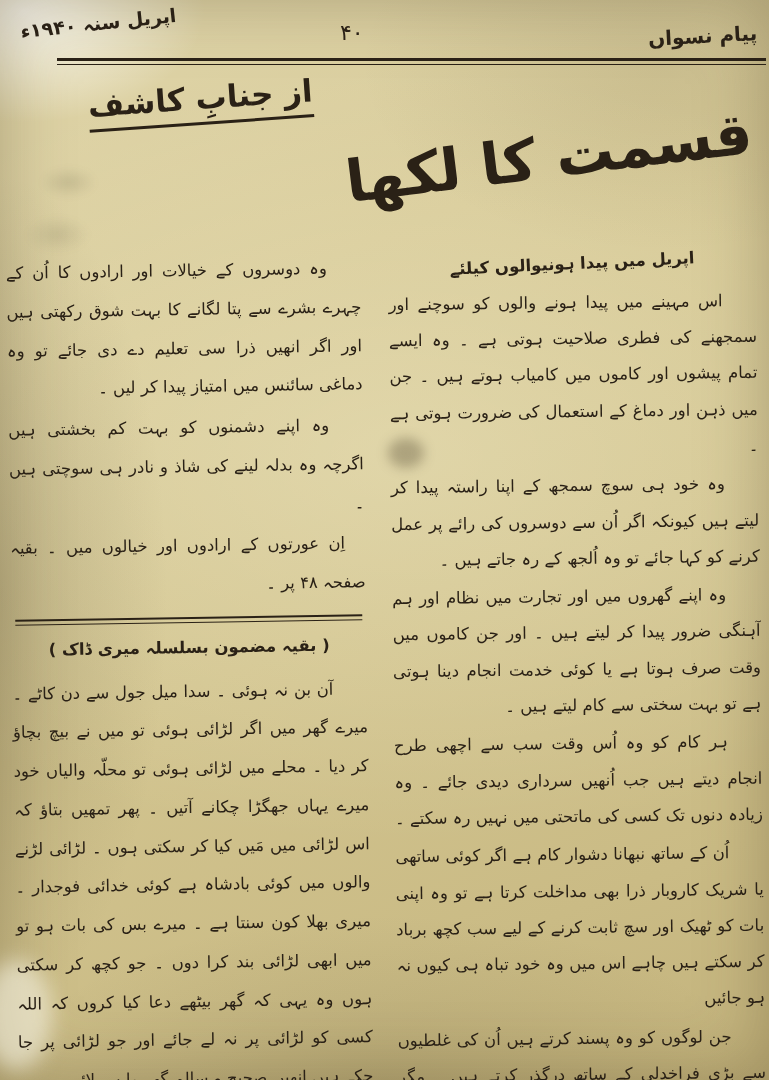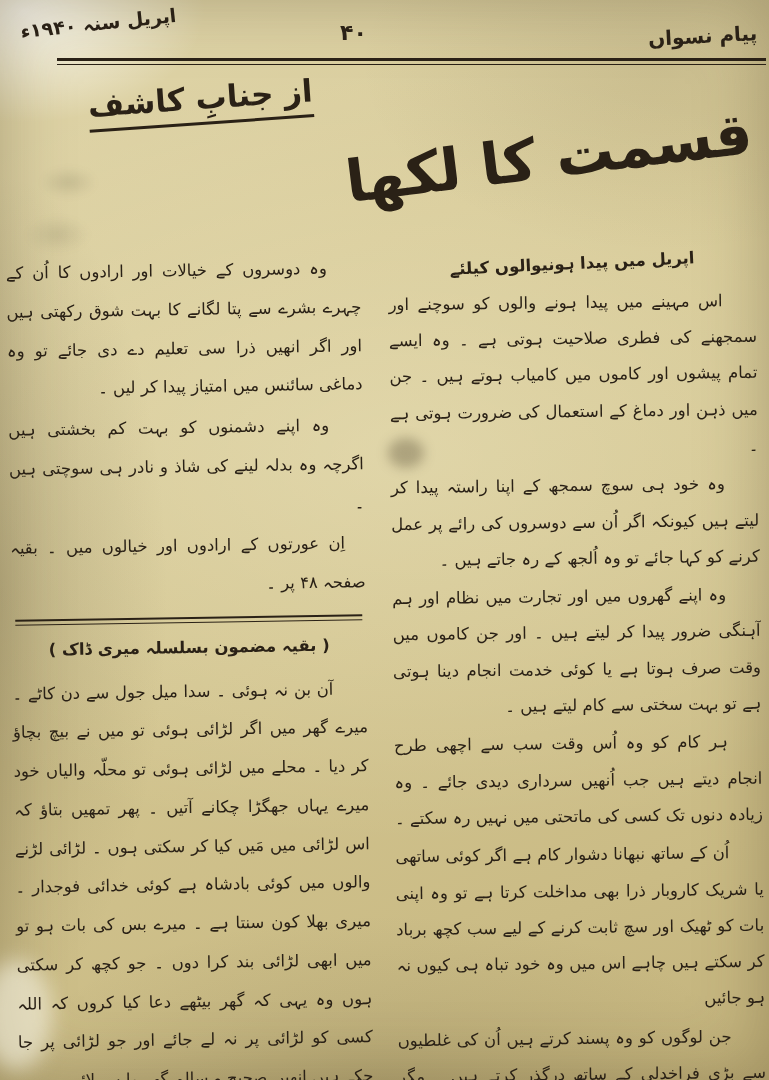--- a/index.html
+++ b/index.html
@@ -17,21 +17,21 @@
   }
   .stain{position:absolute;border-radius:50%;pointer-events:none;}
   .stain-blot{left:388px;top:438px;width:36px;height:30px;background:rgba(55,45,25,.30);filter:blur(6px);}
   .stain-bottomleft{left:-18px;top:960px;width:70px;height:110px;background:rgba(250,248,235,.55);filter:blur(10px);}
   .ghost-print{left:8px;top:150px;width:110px;height:130px;background:
       radial-gradient(ellipse 40px 22px at 55% 25%, rgba(90,85,60,.18), transparent 70%),
       radial-gradient(ellipse 46px 26px at 45% 65%, rgba(90,85,60,.15), transparent 70%);
     filter:blur(3px);}
   
   .hdr-magtitle{position:absolute;top:24px;right:12px;font-size:20px;font-weight:bold;transform:rotate(-3deg);}
-  .hdr-pagenum{position:absolute;top:20px;left:340px;font-size:22px;font-weight:bold;}
+  .hdr-pagenum{position:absolute;top:20px;left:340px;font-size:22px;font-weight:normal;}
   .hdr-date{position:absolute;top:12px;left:20px;font-size:19px;font-weight:bold;transform:rotate(-6deg);white-space:nowrap;}
   .hdr-rule{position:absolute;top:58px;left:57px;right:3px;border-top:3px solid #2a2116;}
   .hdr-rule::after{content:"";display:block;margin-top:3px;border-top:1.5px solid #2a2116;}
   
   .byline{position:absolute;top:80px;left:88px;font-size:31px;font-weight:bold;transform:rotate(-4deg);
     padding-bottom:6px;border-bottom:3px solid #2a2116;}
   .main-title{position:absolute;top:120px;right:16px;width:350px;text-align:center;
     font-size:58px;font-weight:bold;letter-spacing:-2px;transform:rotate(-7deg);white-space:nowrap;}
   
   .cols{position:absolute;top:252px;left:12px;right:8px;bottom:0;display:flex;gap:26px;direction:rtl;}

